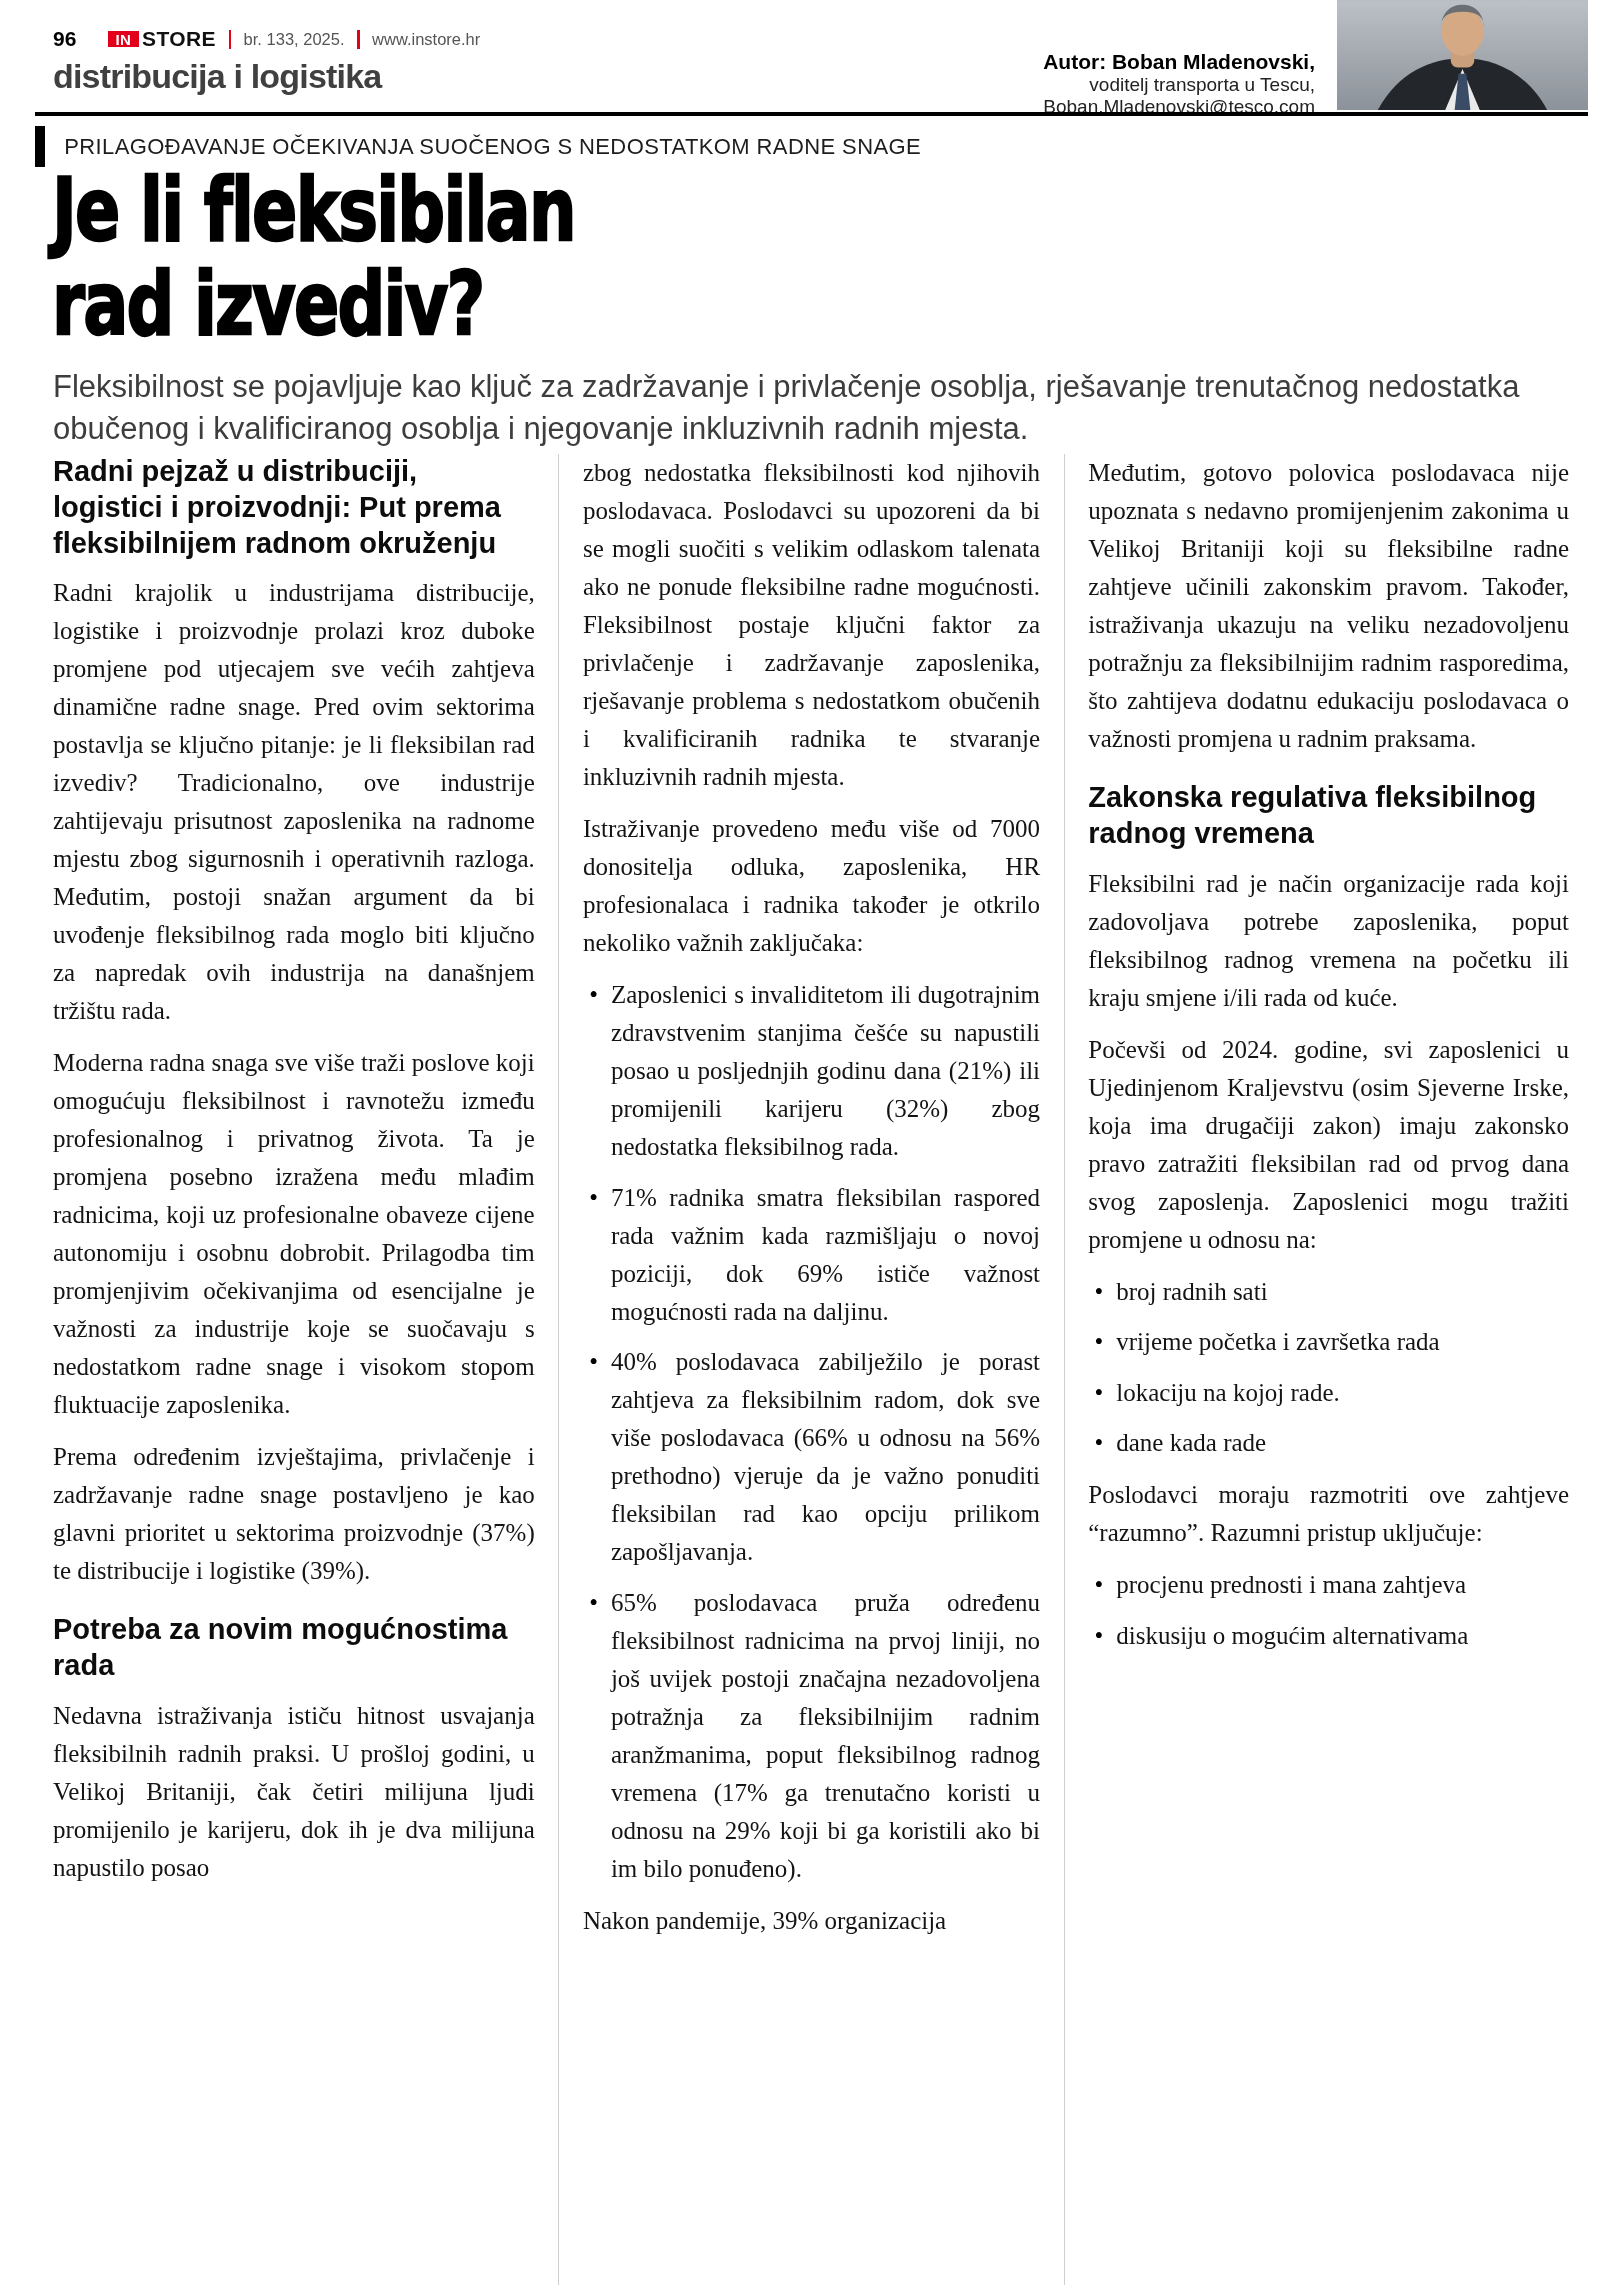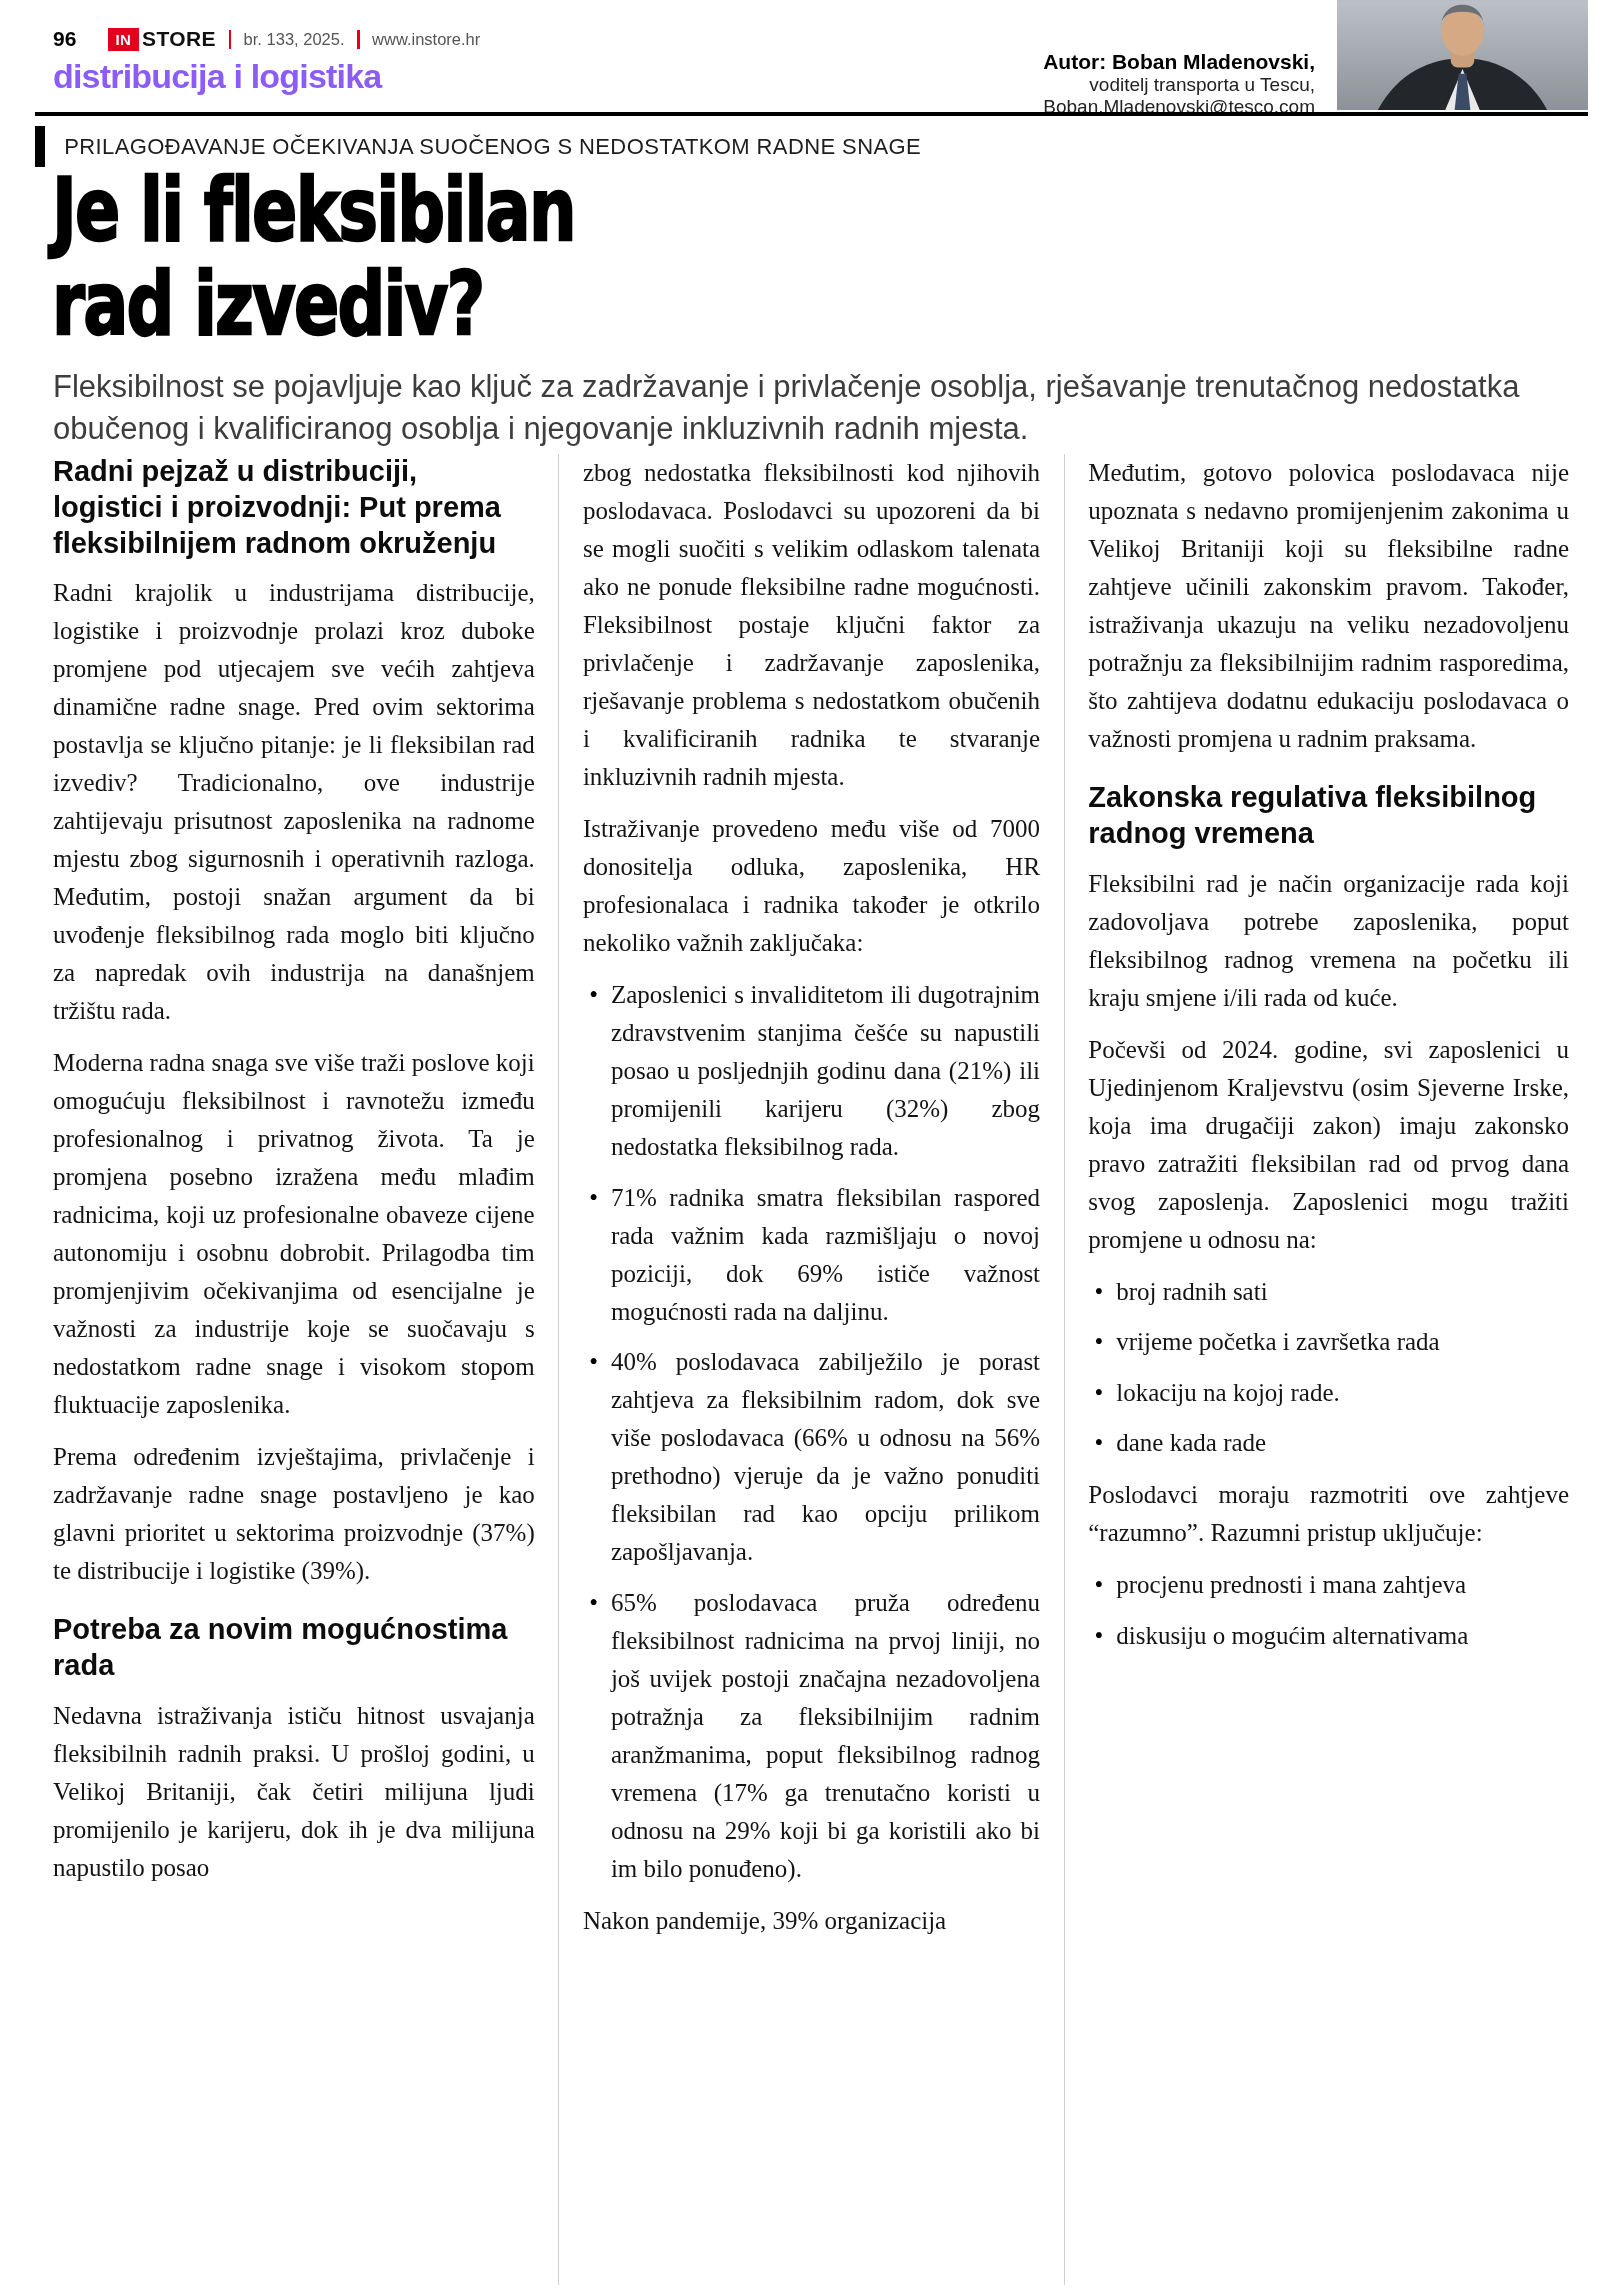--- a/index.html
+++ b/index.html
@@ -11,32 +11,32 @@
 
   
   .header-meta {
     position:absolute; left:53px; top:27px;
     display:flex; align-items:center; gap:12.6px;
     font-family:"Liberation Sans", sans-serif;
   }
   .page-num { font-weight:bold; font-size:21px; color:#000; }
   .logo { display:inline-flex; align-items:center; gap:3.1px; margin-left:19px; }
   .logo-box {
-    width:31px; height:23px; background:#e2001a; color:#fff;
+    width:31px; height:16px; background:#e2001a; color:#fff;
     display:flex; align-items:center; justify-content:center;
     font-weight:bold; font-size:15px; letter-spacing:0.4px;
   }
   .logo-store { font-weight:bold; font-size:21px; letter-spacing:0.4px; color:#111; }
   .meta-sep { width:2.4px; height:19px; background:#e2001a; display:inline-block; }
   .issue, .website { font-size:16.5px; color:#555; }
 
   .section-title {
     position:absolute; left:53px; top:57px;
     font-family:"Liberation Sans", sans-serif; font-weight:bold;
-    font-size:34px; letter-spacing:-0.8px; color:#8b5cf6;
+    font-size:34px; letter-spacing:-0.8px; color:#404040;
   }
 
   .author-block {
     position:absolute; right:308px; top:50px; text-align:right;
     font-family:"Liberation Sans", sans-serif;
   }
   .author-name { font-weight:bold; font-size:21px; color:#000; line-height:1.15; }
   .author-role { font-size:19px; color:#222; line-height:1.15; }
   .author-email { font-size:19px; color:#222; line-height:1.15; }
 

